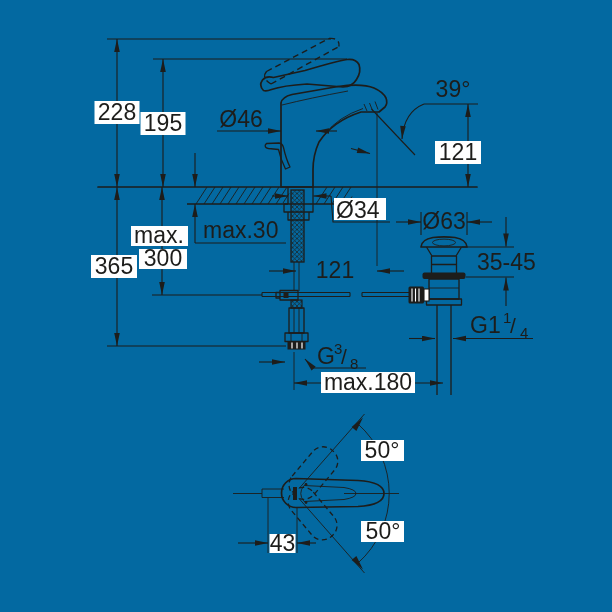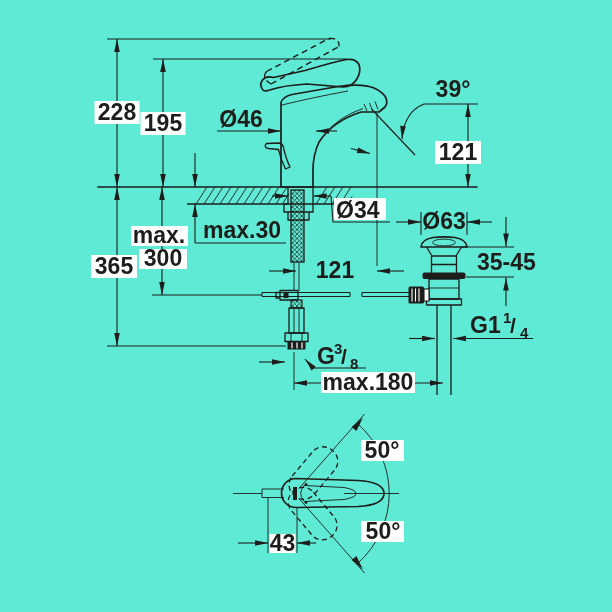--- a/index.html
+++ b/index.html
@@ -1,16 +1,16 @@
 <!DOCTYPE html>
 <html><head>
 <meta charset="utf-8">
 <style>
   html,body{margin:0;padding:0;background:#ffffff;}
-  .canvas{position:relative;width:612px;height:612px;background:#5eead4;overflow:hidden;font-weight:bold;}
+  .canvas{position:relative;width:612px;height:612px;background:#0369a1;overflow:hidden;}
   svg{display:block;}
   .o{stroke:#1d1d1b;fill:none;stroke-width:1.7;stroke-linejoin:round;stroke-linecap:round;}
   .m{stroke:#1d1d1b;fill:none;stroke-width:1.3;stroke-linejoin:round;}
   .h{stroke:#1d1d1b;fill:none;stroke-width:0.9;}
   .dim{stroke:#1d1d1b;fill:none;stroke-width:1.1;}
   .dash{stroke-dasharray:6 4;stroke-width:1.4;}
   .dash2{stroke-dasharray:5 3.5;stroke-width:1.3;}
   .ink{fill:#1d1d1b;stroke:none;}
   .wht{fill:#ffffff;stroke:none;}
   .lbl{font-family:"Liberation Sans","DejaVu Sans",sans-serif;font-size:23px;fill:#1d1d1b;}

